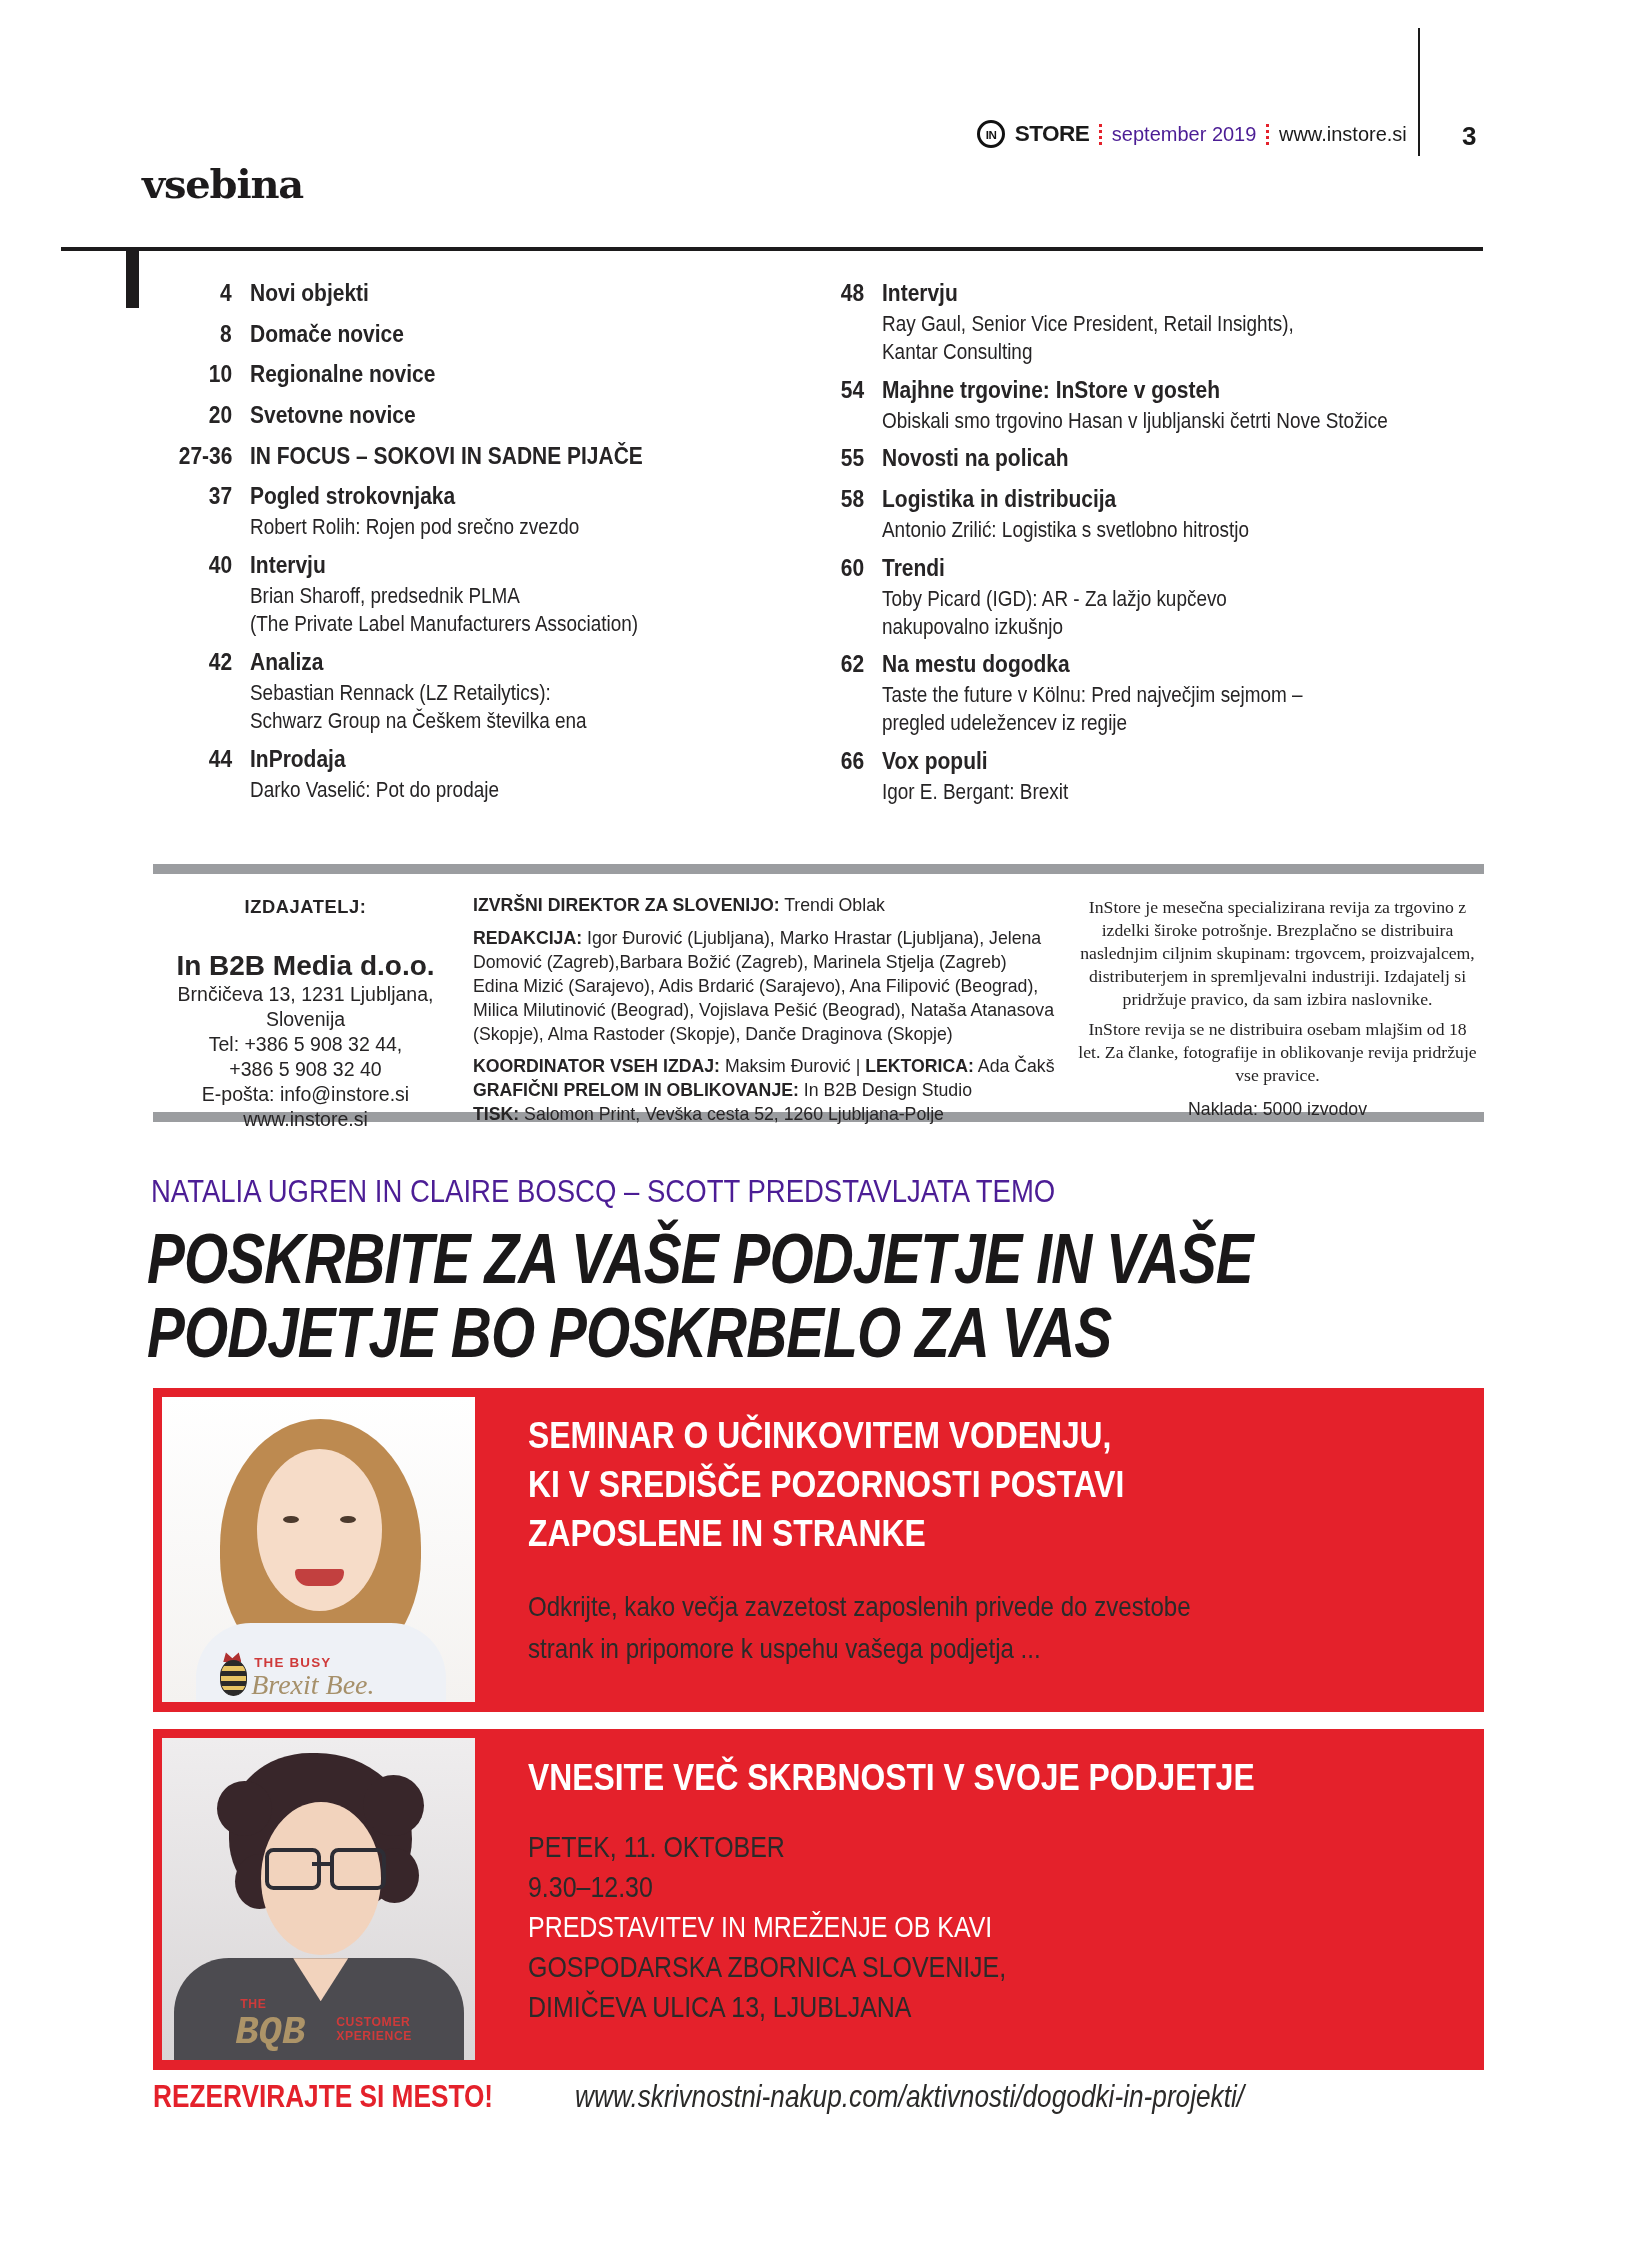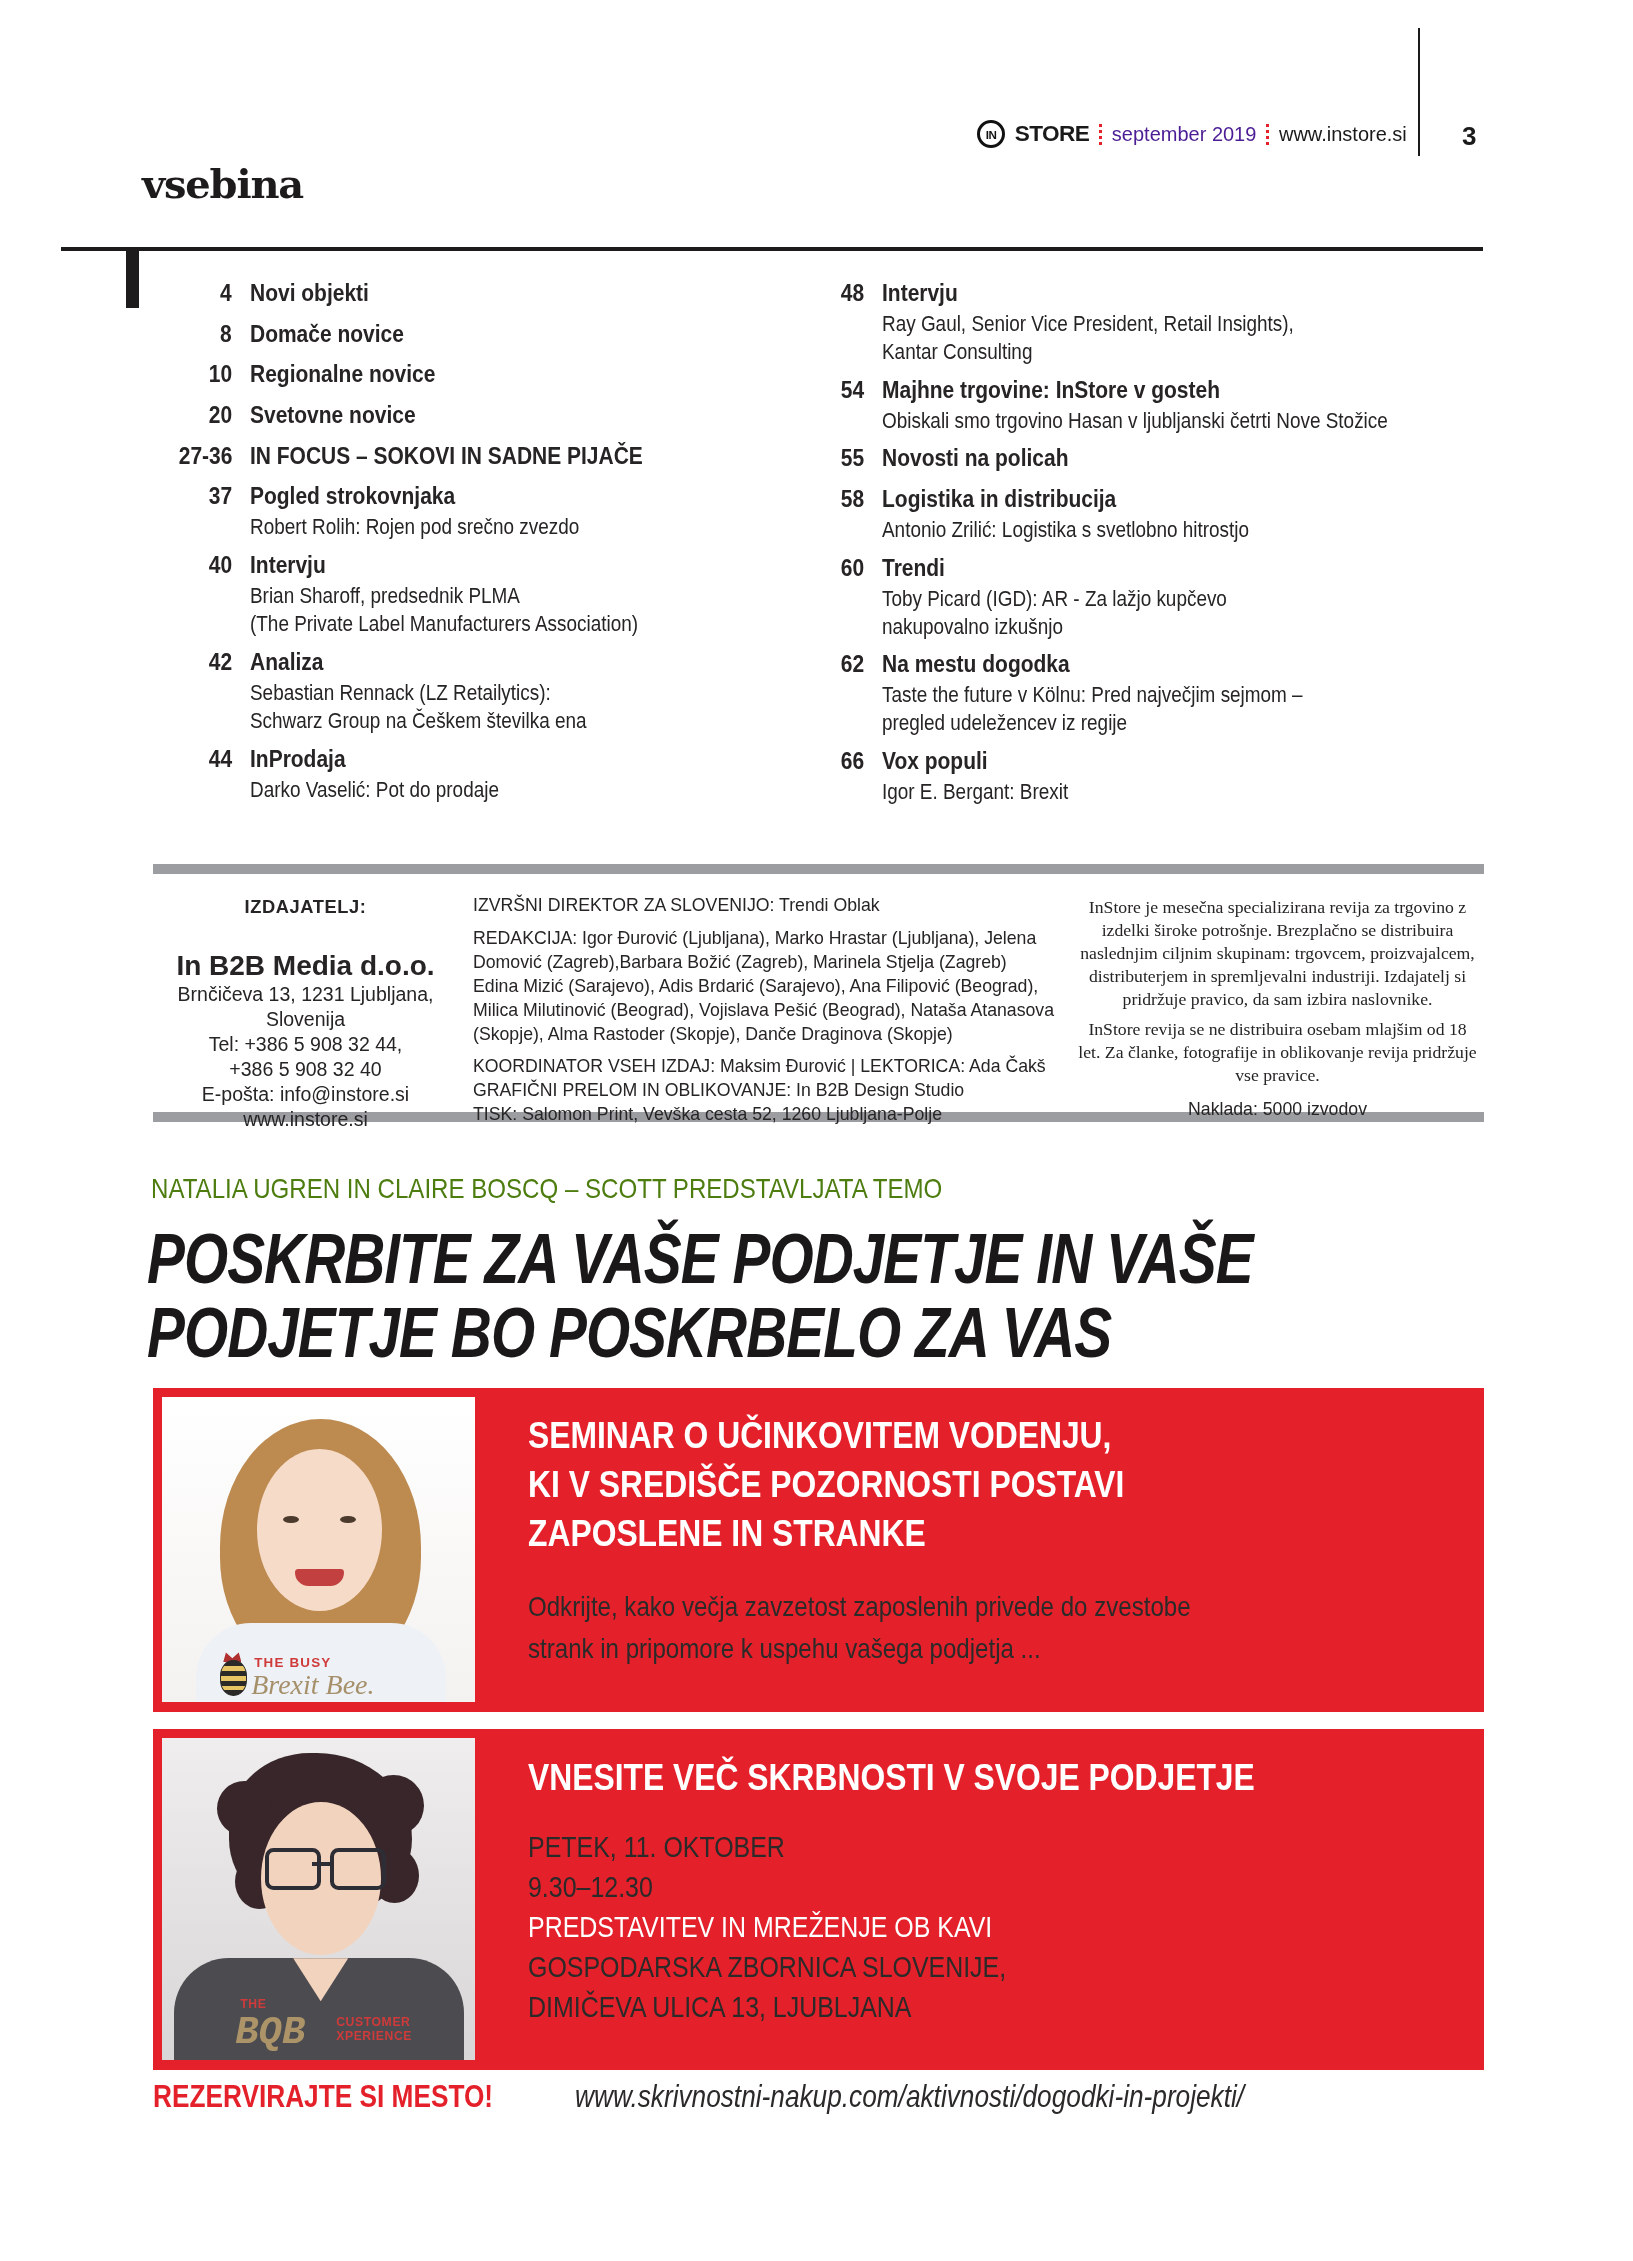--- a/index.html
+++ b/index.html
@@ -32,26 +32,26 @@
   .toc-title{font-weight:bold;font-size:24.4px;line-height:34px;}
   .toc-sub{font-size:22px;line-height:28px;font-weight:normal;}
   
   .graybar{background:#9b9da0;}
   .imp-left{text-align:center;}
   .imp-label{font-weight:bold;font-size:18.3px;letter-spacing:0.6px;}
   .imp-name{font-weight:bold;font-size:28px;margin-top:32px;}
   .imp-line{font-size:19.5px;line-height:25px;}
   .imp-mid{font-size:17.7px;line-height:24px;}
   .imp-mid p{margin:0 0 8.5px 0;}
-  .imp-mid b{font-weight:normal;}
+  .imp-mid b{font-weight:bold;}
   .imp-about{font-family:"Liberation Serif", serif;font-size:17.7px;line-height:23px;text-align:center;}
   .imp-about p{margin:0 0 7.3px 0;}
   .imp-naklada{font-family:"Liberation Sans", sans-serif;font-size:17.7px;margin-top:11px;}
   
-  .kicker{font-size:28px;color:#4d7c0f;}
+  .kicker{font-size:32px;color:#4c1d95;}
   .headline{font-size:71px;line-height:74px;font-weight:bold;font-style:italic;letter-spacing:-1.2px;color:#1a1819;}
   .banner{background:#e4212b;}
   .photo{background:#ffffff;overflow:hidden;}
   .b-title{font-size:37px;line-height:49px;font-weight:bold;color:#ffffff;}
   .b-body{font-size:28px;line-height:42px;color:#2b2a29;}
   .b-line{font-size:29px;line-height:40px;font-weight:normal;}
   .c-dark{color:#2b2a29;}
   .c-white{color:#ffffff;}
   .footer{display:flex;align-items:center;gap:27px;}
   .cta{color:#e4212b;font-weight:900;font-size:30.5px;}

